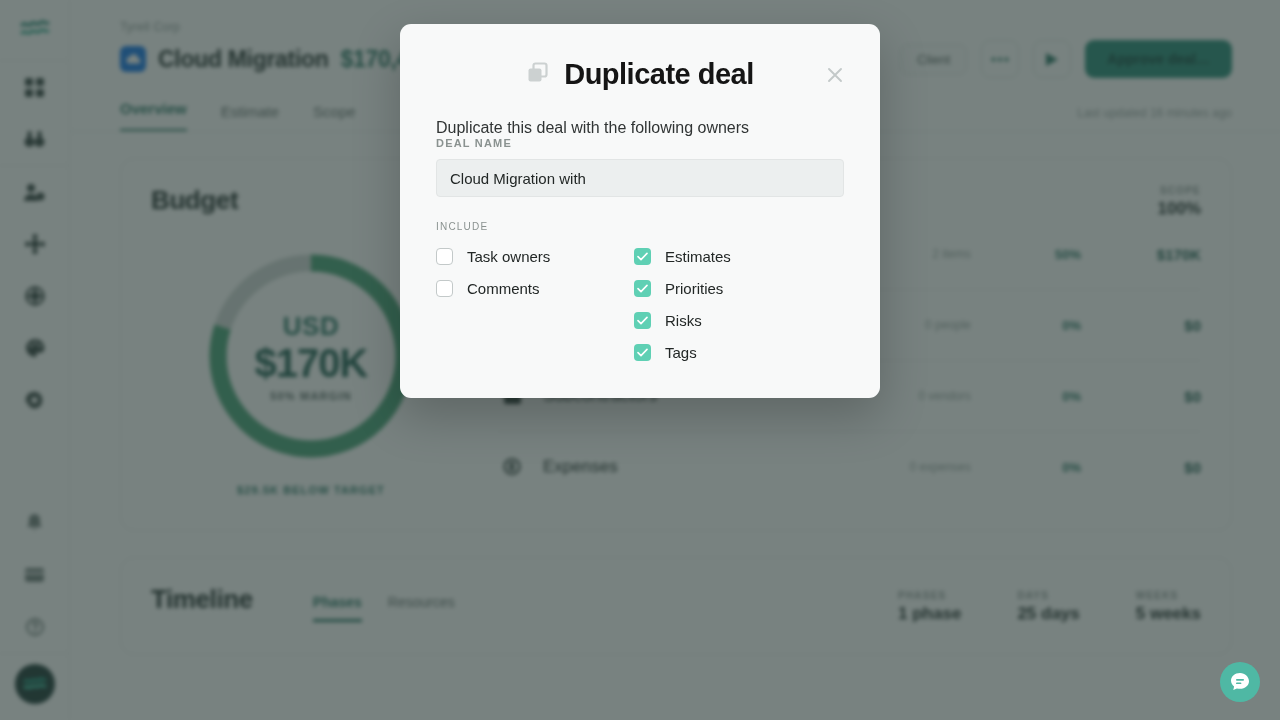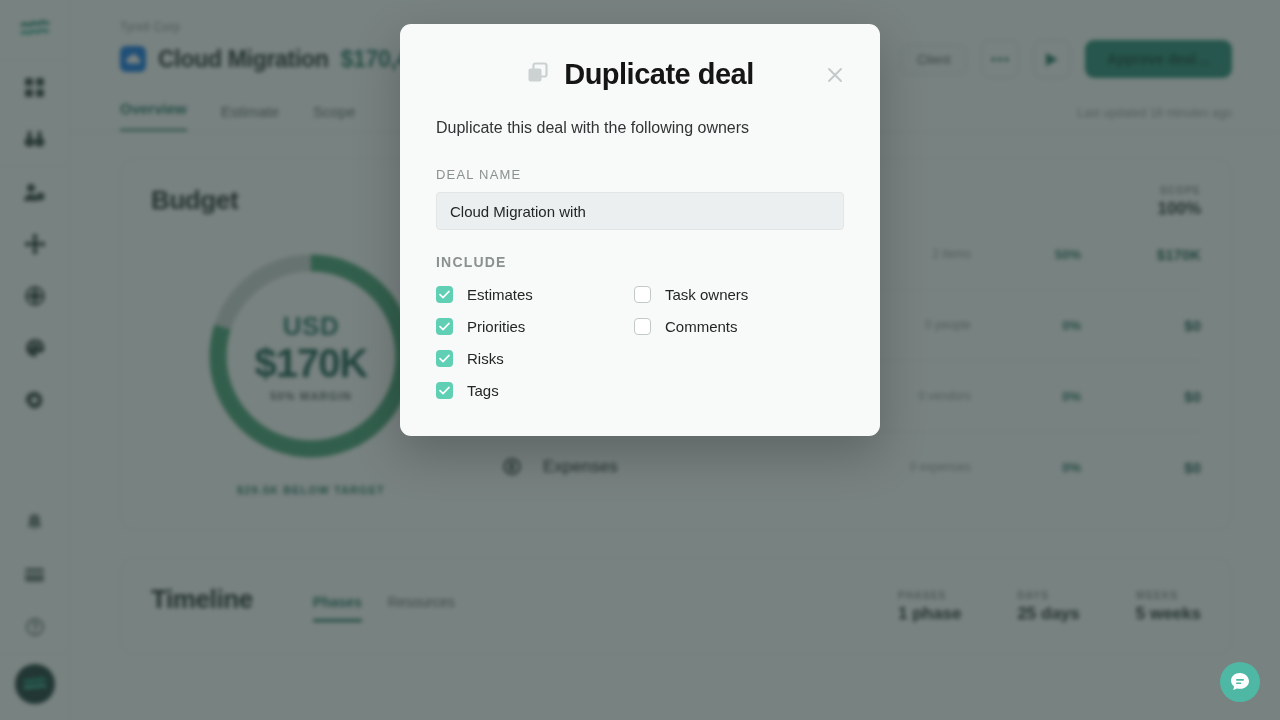--- a/index.html
+++ b/index.html
@@ -125,29 +125,29 @@
   .modal-head { display: flex; align-items: center; justify-content: center; position: relative; }
   .modal-title-wrap { display: flex; align-items: center; gap: 14px; }
   .modal-title { font-size: 29px; font-weight: 700; color: #151515; letter-spacing: -.5px; }
   .modal-close {
     position: absolute; right: -4px; top: 50%; transform: translateY(-50%);
     width: 26px; height: 26px; display: flex; align-items: center; justify-content: center;
     color: #c3c9c9;
   }
   .modal-sub { font-size: 16px; color: #303434; margin-top: 28px; }
   .field-label {
-    font-size: 13px; font-weight: 400; color: #8a9290; letter-spacing: 1.2px; margin-top: 30px;
+    font-size: 11px; font-weight: 700; color: #8a9290; letter-spacing: 1.2px; 
   }
   .text-input {
     margin-top: 10px; width: 100%; height: 38px; background: #ecefef;
     border: 1px solid #e2e5e5; border-radius: 4px; padding: 0 13px;
     font-size: 15px; color: #222726; display: flex; align-items: center;
     font-family: "Liberation Sans", sans-serif;
   }
-  .include-label { font-size: 14px; font-weight: 700; color: #8a9290; letter-spacing: 1.2px; margin-top: 24px; }
+  .include-label { font-size: 10px; font-weight: 400; color: #8a9290; letter-spacing: 1.2px; margin-top: 24px; }
 
   .checks { display: flex; margin-top: 8px; }
   .checks-col { width: 198px; }
   .check-row { display: flex; align-items: center; gap: 14px; height: 32px; }
   .cbox {
     width: 17px; height: 17px; border-radius: 4px; flex: 0 0 17px;
     display: flex; align-items: center; justify-content: center;
   }
   .cbox.on { background: #5fd0b4; }
   .cbox.off { background: #ffffff; border: 1px solid #c3c9c9; }
@@ -439,20 +439,30 @@
     <div class="modal-sub">Duplicate this deal with the following owners</div>
 
     <div class="field-label">DEAL NAME</div>
     <div class="text-input" title="Deal name">Cloud Migration with</div>
 
     <div class="include-label">INCLUDE</div>
 
     <div class="checks">
       <div class="checks-col">
         <div class="check-row">
+          <span class="cbox off"></span>
+          <span class="check-label">Task owners</span>
+        </div>
+        <div class="check-row">
+          <span class="cbox off"></span>
+          <span class="check-label">Comments</span>
+        </div>
+      </div>
+      <div class="checks-col">
+        <div class="check-row">
           <span class="cbox on">
             <svg width="11" height="9" viewBox="0 0 11 9" fill="none" stroke="#ffffff" stroke-width="1.6" stroke-linecap="round" stroke-linejoin="round">
                 <path d="M1 4.6L4 7.6 10 1.4"></path>
               </svg>
           </span>
           <span class="check-label">Estimates</span>
         </div>
         <div class="check-row">
           <span class="cbox on">
             <svg width="11" height="9" viewBox="0 0 11 9" fill="none" stroke="#ffffff" stroke-width="1.6" stroke-linecap="round" stroke-linejoin="round">
@@ -471,27 +481,17 @@
         </div>
         <div class="check-row">
           <span class="cbox on">
             <svg width="11" height="9" viewBox="0 0 11 9" fill="none" stroke="#ffffff" stroke-width="1.6" stroke-linecap="round" stroke-linejoin="round">
                 <path d="M1 4.6L4 7.6 10 1.4"></path>
               </svg>
           </span>
           <span class="check-label">Tags</span>
         </div>
       </div>
-      <div class="checks-col">
-        <div class="check-row">
-          <span class="cbox off"></span>
-          <span class="check-label">Task owners</span>
-        </div>
-        <div class="check-row">
-          <span class="cbox off"></span>
-          <span class="check-label">Comments</span>
-        </div>
-      </div>
     </div>
 
   </div>
 
 </div>
 
 </body></html>

